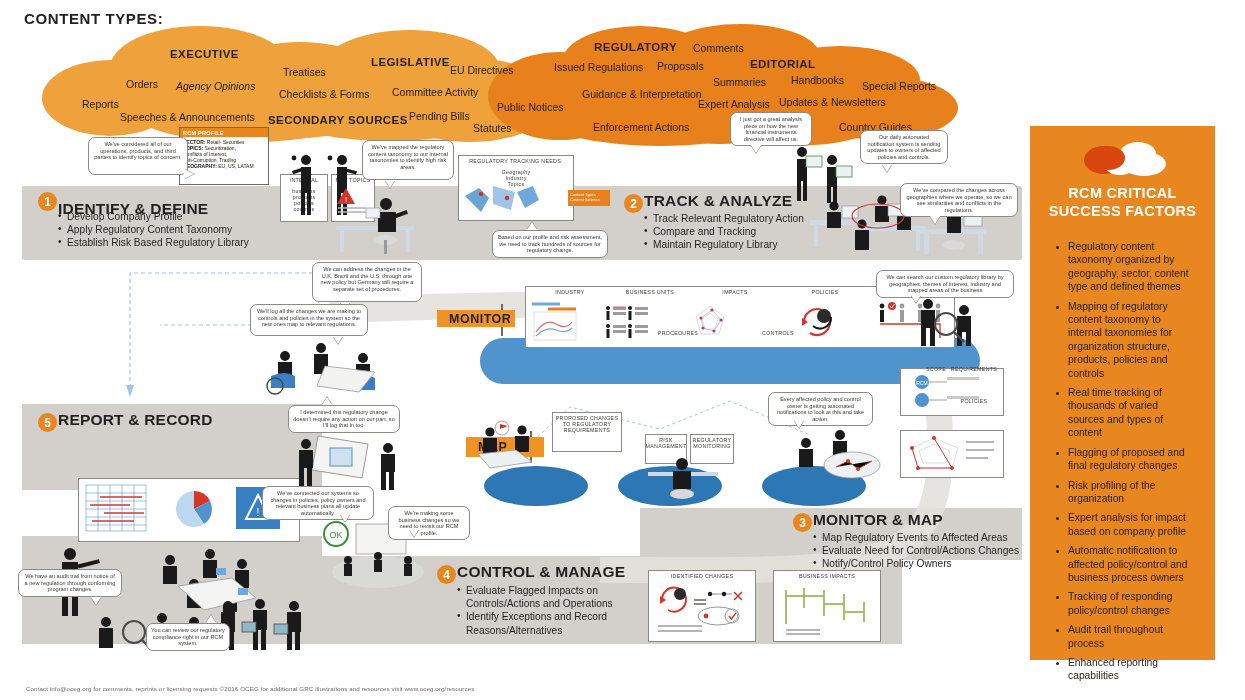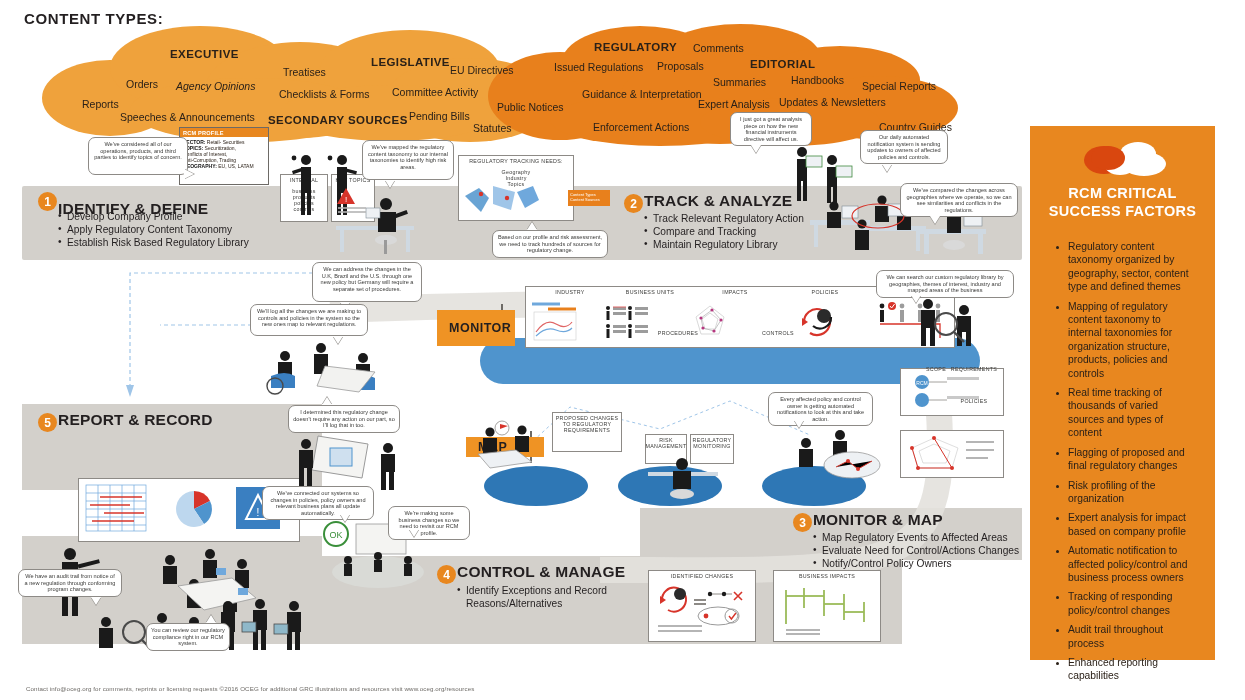--- a/index.html
+++ b/index.html
@@ -110,21 +110,21 @@
       <div class="cloud-lbl" style="left: 554px; top: 61px;">Issued Regulations</div>
       <div class="cloud-lbl" style="left: 657px; top: 60px;">Proposals</div>
       <div class="cloud-lbl" style="left: 713px; top: 76px;">Summaries</div>
       <div class="cloud-lbl" style="left: 791px; top: 74px;">Handbooks</div>
       <div class="cloud-lbl" style="left: 862px; top: 80px;">Special Reports</div>
       <div class="cloud-lbl" style="left: 582px; top: 88px;">Guidance &amp; Interpretation</div>
       <div class="cloud-lbl" style="left: 698px; top: 98px;">Expert Analysis</div>
       <div class="cloud-lbl" style="left: 779px; top: 96px;">Updates &amp; Newsletters</div>
       <div class="cloud-lbl" style="left: 497px; top: 101px;">Public Notices</div>
       <div class="cloud-lbl" style="left: 593px; top: 121px;">Enforcement Actions</div>
-      <div class="cloud-lbl" style="left: 879px; top: 121px;">Country Guides</div>
+      <div class="cloud-lbl" style="left: 839px; top: 121px;">Country Guides</div>
     </div>
 
   <div class="band" style="left:22px;top:186px;width:1000px;height:74px;border-radius:2px;"></div>
 
   <div class="band" style="left:22px;top:404px;width:300px;height:86px;"></div>
   <div class="band" style="left:22px;top:556px;width:880px;height:88px;"></div>
   <div class="band" style="left:640px;top:508px;width:382px;height:52px;"></div>
   <div class="band" style="left:22px;top:536px;width:300px;height:40px;"></div>
 
   <svg class="abs" style="left:300px;top:250px;" width="740" height="400">
@@ -225,21 +225,21 @@
     <ellipse cx="56" cy="26" rx="52" ry="20" fill="#2e77b5"></ellipse>
     <ellipse cx="190" cy="26" rx="52" ry="20" fill="#2e77b5"></ellipse>
     <ellipse cx="334" cy="26" rx="52" ry="20" fill="#2e77b5"></ellipse>
   </svg>
   <svg class="abs" style="left:480px;top:395px;" width="420" height="70">
     <path d="M 40 58 L 90 12 L 180 34 L 250 6 L 330 40" fill="none" stroke="#9fc5e8" stroke-width="1" stroke-dasharray="3 3"></path>
   </svg>
 
   <div class="abs" id="flag-layer" style="left:0;top:0;width:1245px;height:700px;">
       <div class="flagpole" style="left: 501px; top: 304px; height: 32px;"></div>
-      <div class="flag" style="left: 437px; top: 310px; width: 66px; height: 36px;">MONITOR</div>
+      <div class="flag" style="left: 437px; top: 310px; width: 66px; height: 17px;">MONITOR</div>
       <div class="flagpole" style="left: 530px; top: 431px; height: 32px;"></div>
       <div class="flag" style="left: 466px; top: 437px; width: 66px; height: 20px;">MAP</div>
     </div>
 
   <div class="abs" id="panel-layer" style="left:0;top:0;width:1245px;height:700px;">
       <div class="panel" style="left: 280px; top: 174px; width: 48px; height: 48px;"></div>
       <div class="panel-lbl" style="left: 280px; top: 177px; width: 48px; font-weight: normal;">INTERNAL</div>
       <div class="panel-lbl" style="left: 280px; top: 188px; width: 48px;">
         <div>business</div>
         <div>products</div>
@@ -670,20 +670,21 @@
       <div class="step-num" style="left: 793px; top: 513px;">3</div>
       <div class="step-title" style="left: 813px; top: 511px;">MONITOR &amp; MAP</div>
       <div class="step-list" style="left: 813px; top: 531px;">
         <div>Map Regulatory Events to Affected Areas</div>
         <div>Evaluate Need for Control/Actions Changes</div>
         <div>Notify/Control Policy Owners</div>
       </div>
       <div class="step-num" style="left: 437px; top: 565px;">4</div>
       <div class="step-title" style="left: 457px; top: 563px;">CONTROL &amp; MANAGE</div>
       <div class="step-list wrap" style="left: 457px; top: 584px; width: 175px;">
+        <div>Evaluate Flagged Impacts on Controls/Actions and Operations</div>
         <div>Identify Exceptions and Record Reasons/Alternatives</div>
       </div>
       <div class="step-num" style="left: 38px; top: 413px;">5</div>
       <div class="step-title" style="left: 58px; top: 411px;">REPORT &amp; RECORD</div>
     </div>
 
   <div id="sidebar" style="left:1030px;top:126px;width:185px;height:534px;">
     <svg style="position:absolute;left:48px;top:16px;" width="90" height="34">
       <ellipse cx="26" cy="18" rx="20" ry="14" fill="#d9470f"></ellipse>
       <ellipse cx="60" cy="12" rx="18" ry="12" fill="#ffffff"></ellipse>

